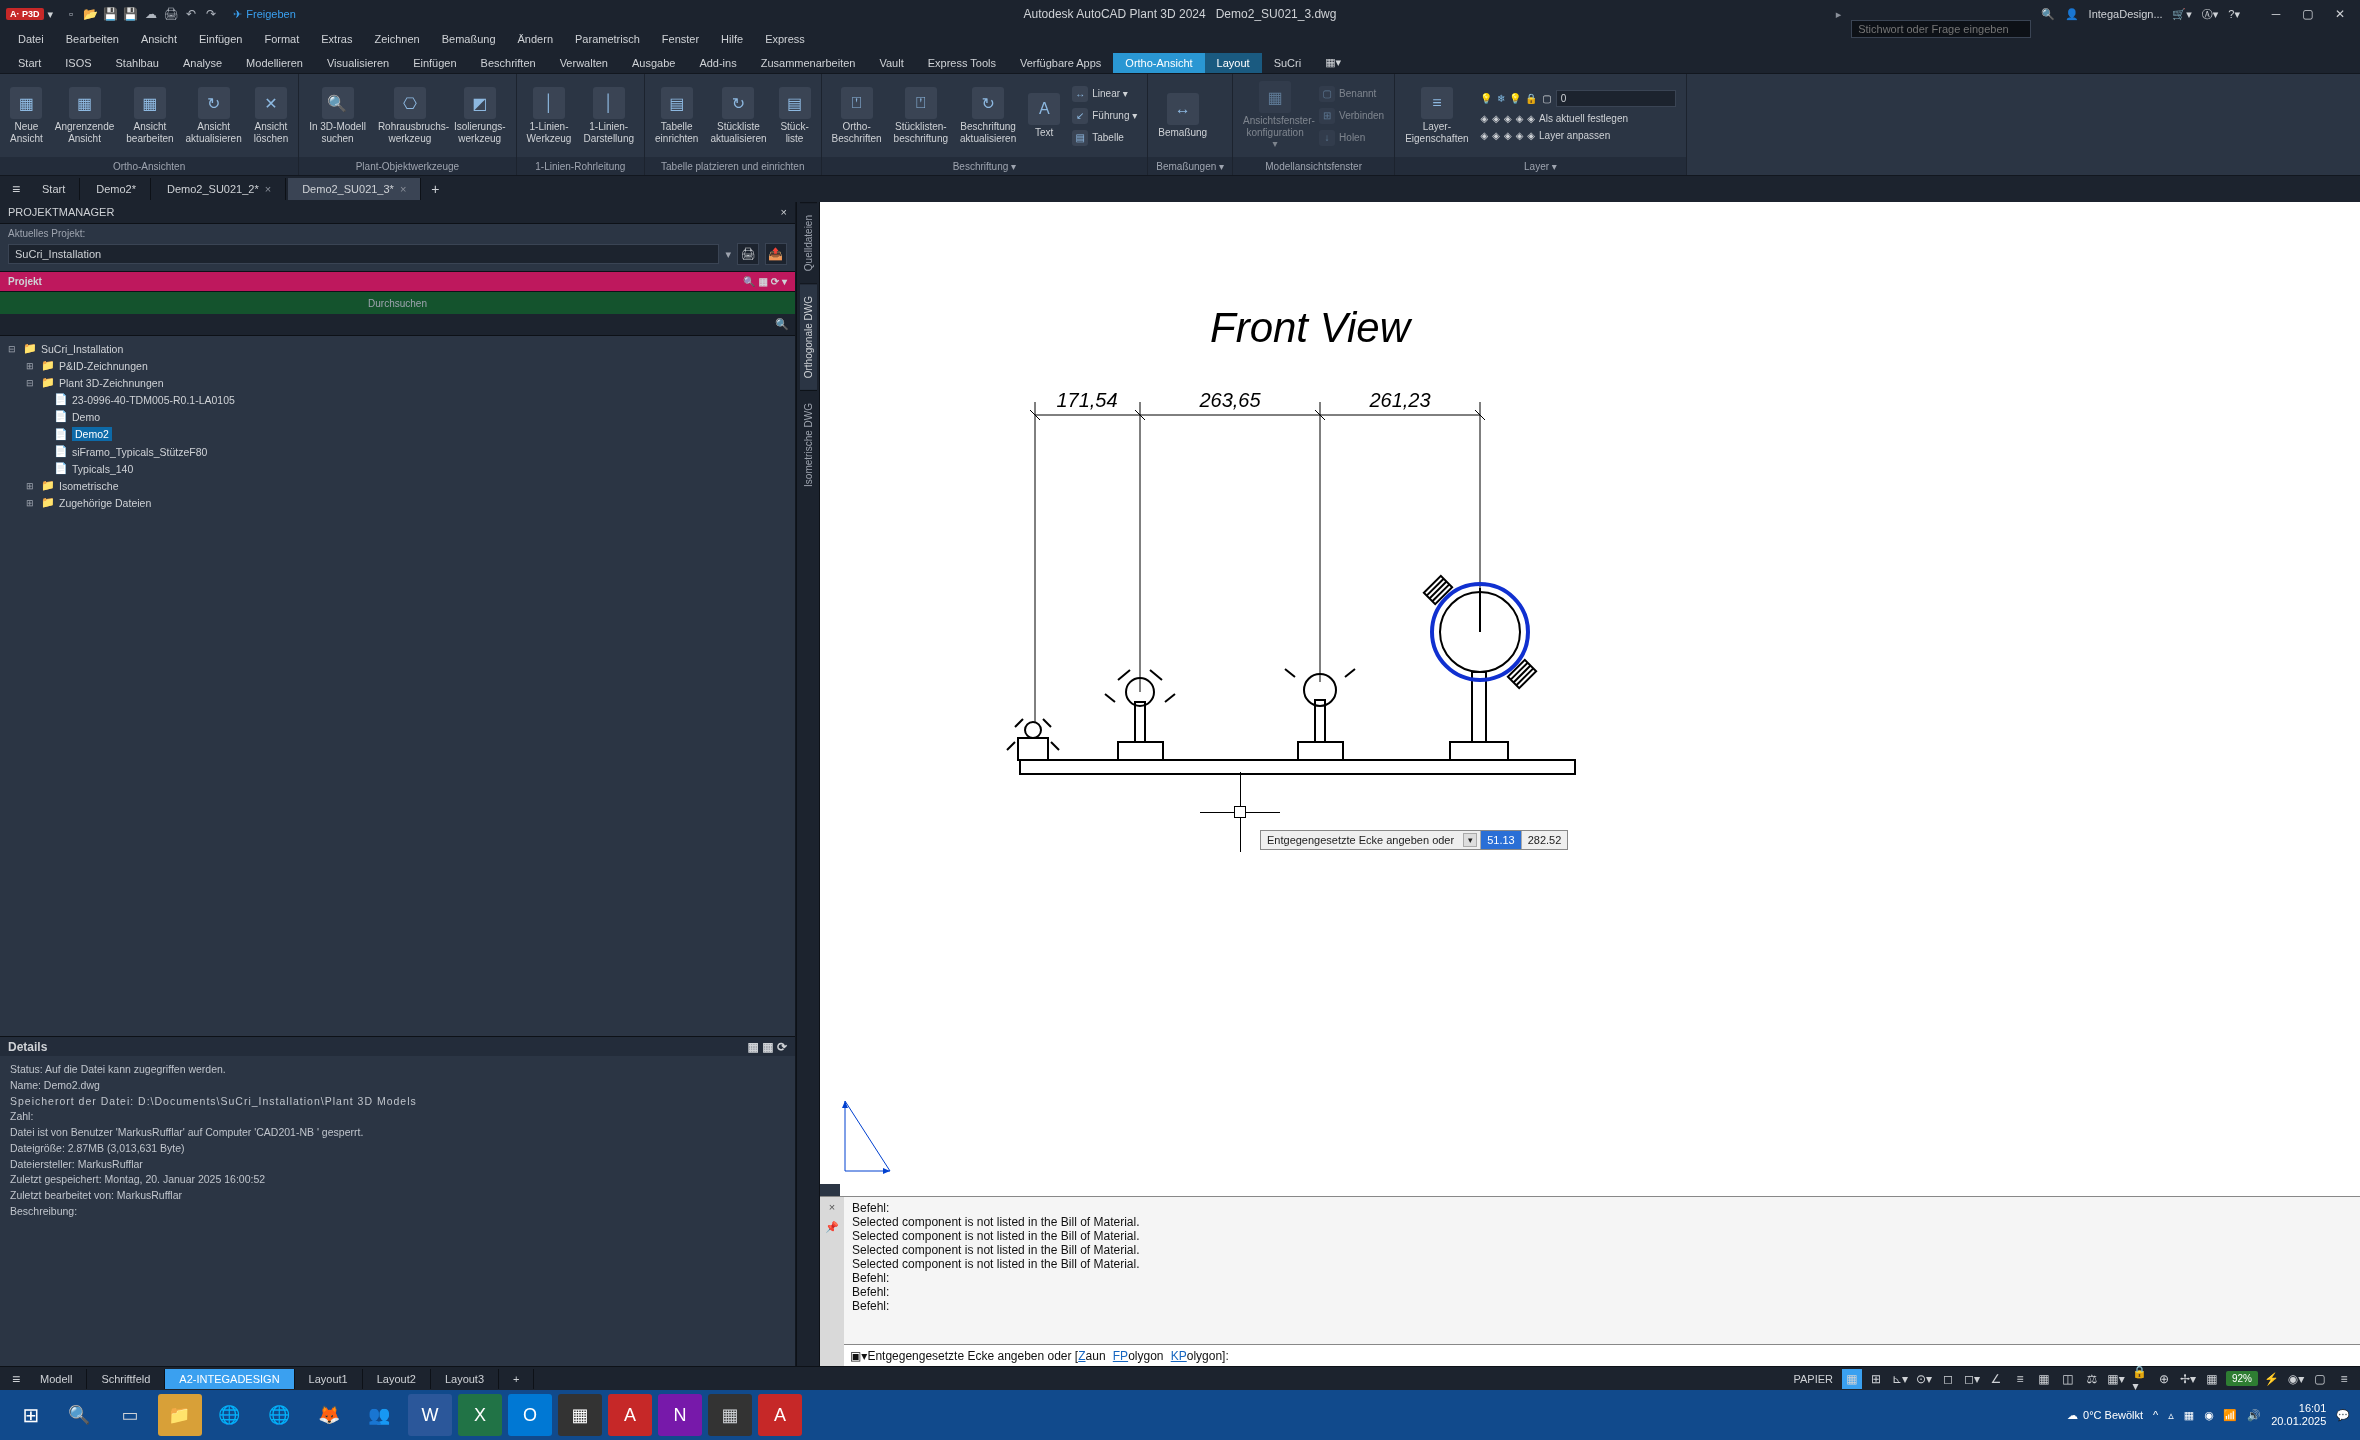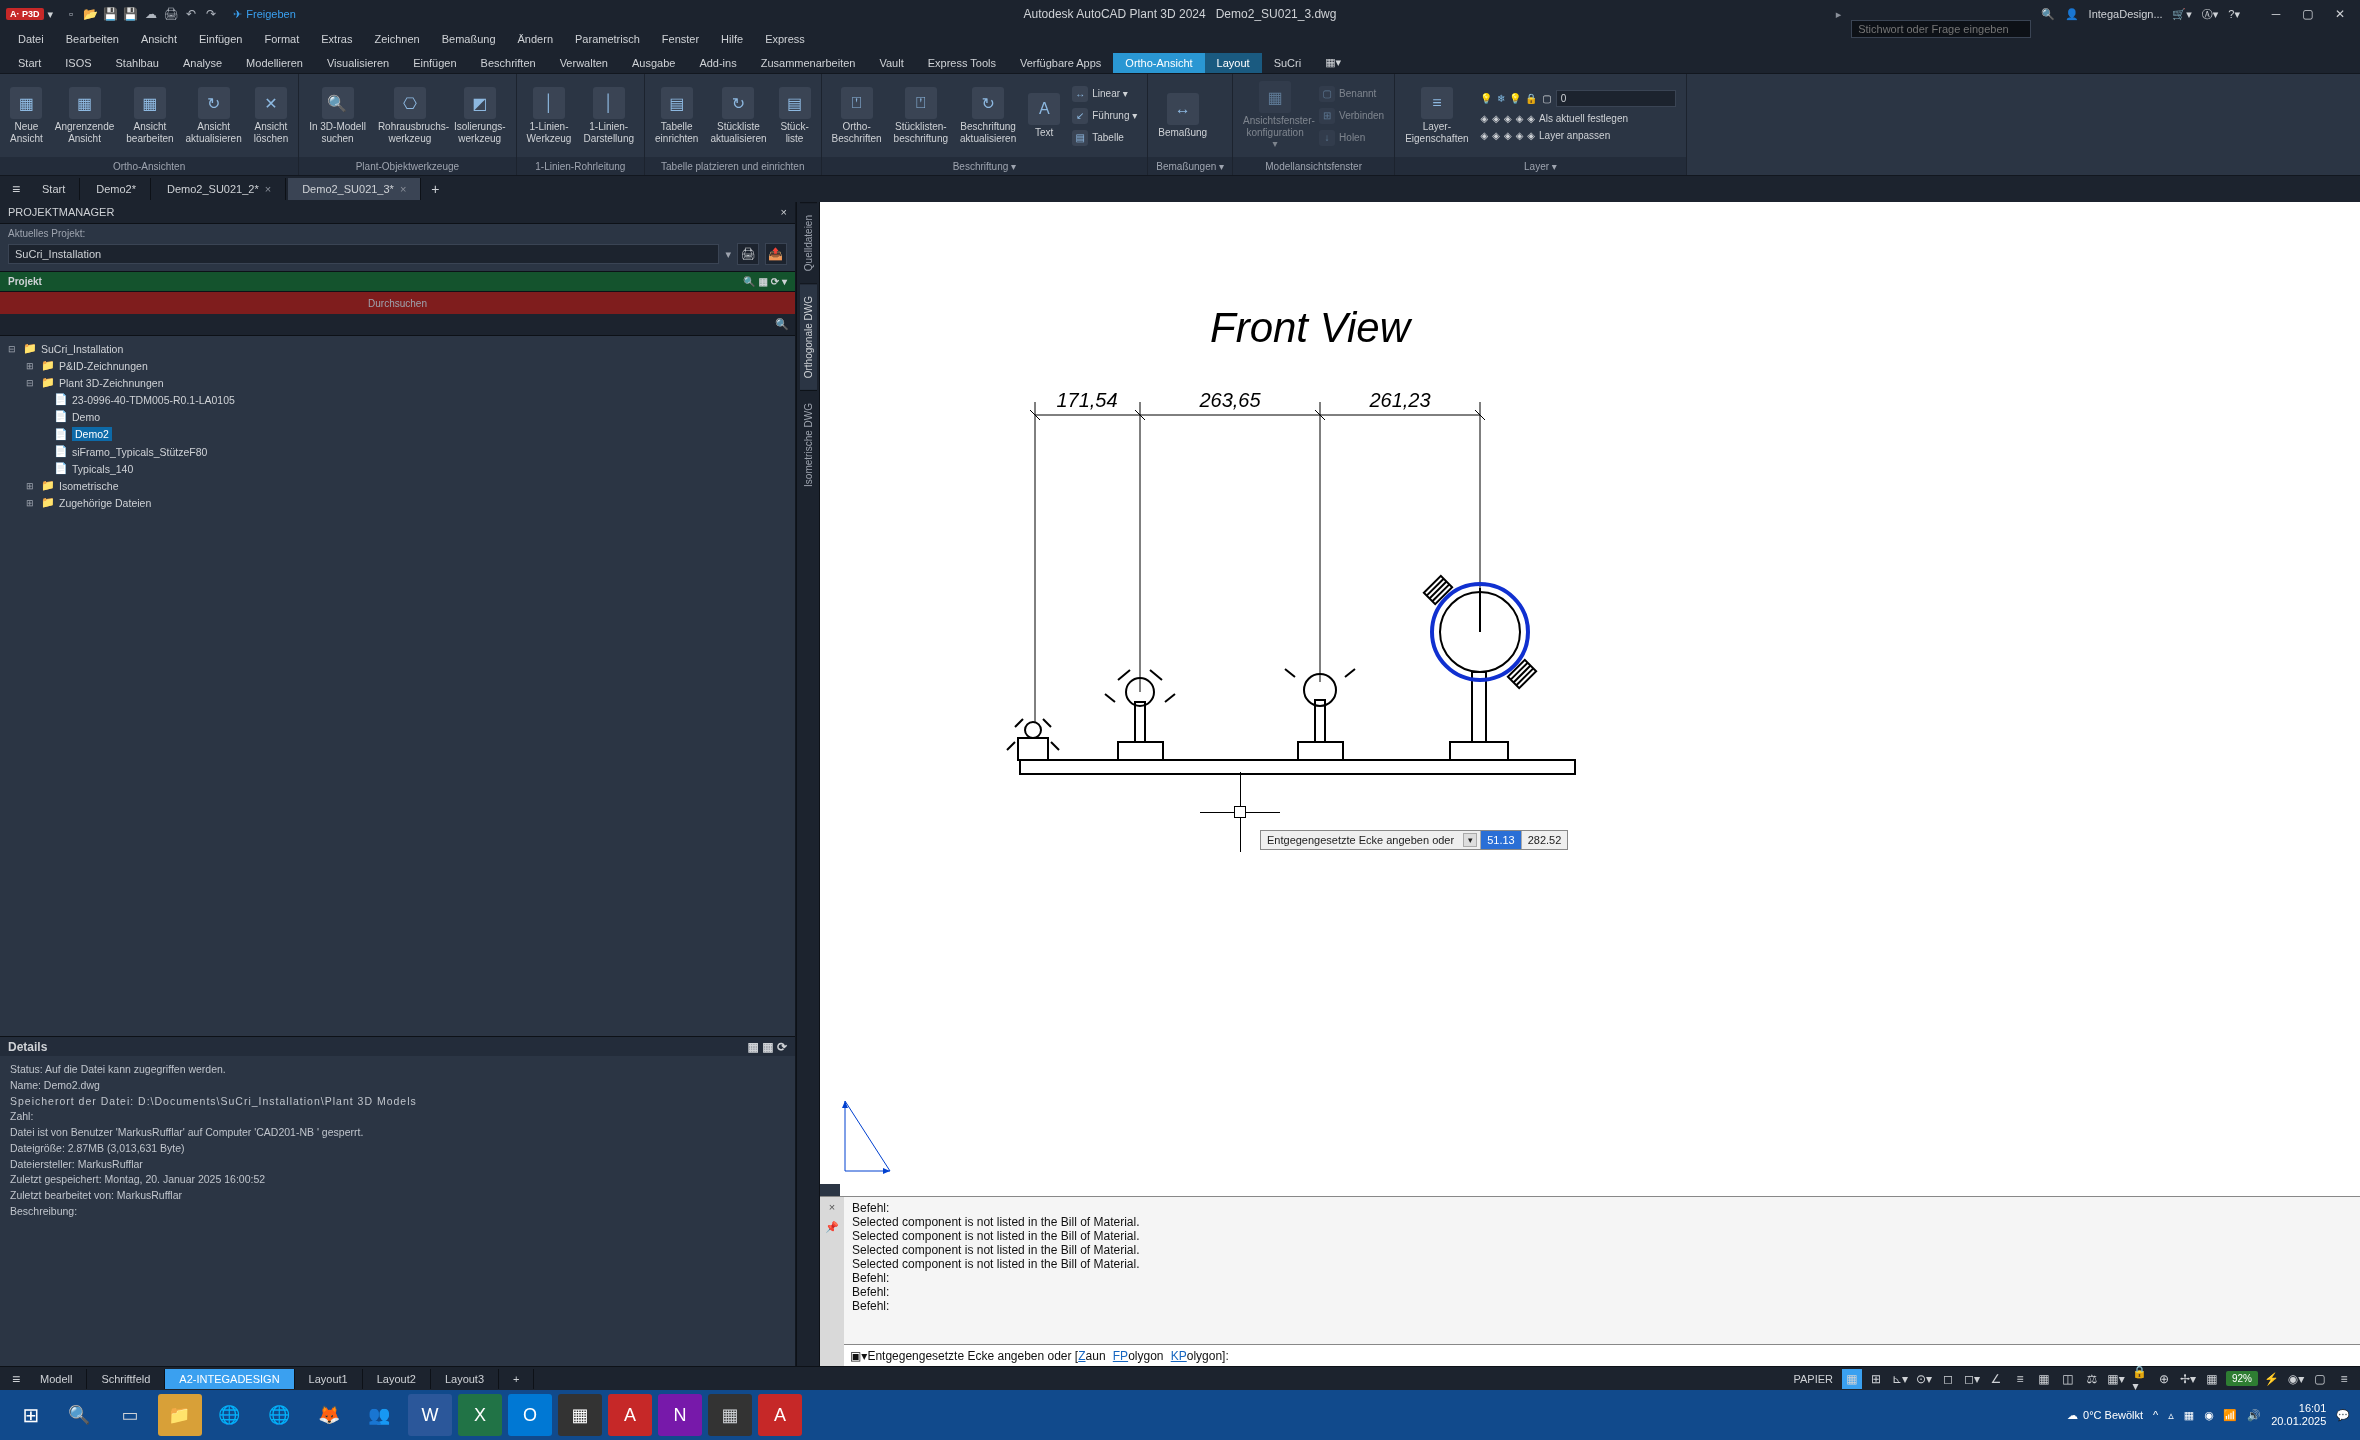--- a/index.html
+++ b/index.html
@@ -50,22 +50,22 @@
 
 
 .main-area { display: flex; height: calc(1440px - 28px - 22px - 24px - 102px - 26px - 24px - 50px); }
 
 .left-panel { width: 796px; background: #2b3544; display: flex; flex-direction: column; border-right: 1px solid #12171f; }
 .pm-title { height: 22px; background: #1c232e; color: #cfd2d6; font-size: 11px; padding: 4px 8px; border-bottom: 1px solid #0d1117; }
 .pm-sub { font-size: 10px; color: #9ea4af; padding: 4px 8px; }
 .pm-proj-row { display: flex; align-items: center; gap: 6px; padding: 0 8px 6px; }
 .pm-proj-input { flex: 1; background: #1c232e; border: 1px solid #3a4454; color: #cfd2d6; padding: 3px 6px; font-size: 11px; }
 .pm-icon-btn { width: 22px; height: 22px; background: #1c232e; border: 1px solid #3a4454; color: #cfd2d6; display: flex; align-items: center; justify-content: center; font-size: 12px; cursor: pointer; }
-.pm-section { padding: 4px 8px; background: #14532d; font-size: 10px; font-weight: bold; color: #cfd2d6; border-top: 1px solid #0d1117; border-bottom: 1px solid #0d1117; display: flex; justify-content: space-between; }
-.pm-search { height: 22px; background: #7f1d1d; color: #9ea4af; font-size: 10px; display: flex; align-items: center; justify-content: center; }
+.pm-section { padding: 4px 8px; background: #be185d; font-size: 10px; font-weight: bold; color: #cfd2d6; border-top: 1px solid #0d1117; border-bottom: 1px solid #0d1117; display: flex; justify-content: space-between; }
+.pm-search { height: 22px; background: #14532d; color: #9ea4af; font-size: 10px; display: flex; align-items: center; justify-content: center; }
 .pm-search-box { height: 22px; background: #1c232e; border-bottom: 1px solid #0d1117; display: flex; align-items: center; padding: 0 6px; justify-content: flex-end; }
 .pm-tree { flex: 1; overflow: auto; padding: 4px 0; }
 .tree-item { display: flex; align-items: center; gap: 4px; padding: 2px 8px; font-size: 10.5px; color: #cfd2d6; cursor: pointer; }
 .tree-item.sel span.lbl { background: #0d6aa8; color: #fff; padding: 1px 3px; }
 .tree-indent { display: inline-block; }
 .tree-exp { width: 11px; font-size: 9px; color: #9ea4af; }
 .tree-ico { width: 14px; font-size: 11px; }
 
 
 .details-title { height: 20px; background: #232c3a; color: #cfd2d6; font-size: 12px; font-weight: bold; padding: 3px 8px; border-top: 1px solid #0d1117; display: flex; justify-content: space-between; }

